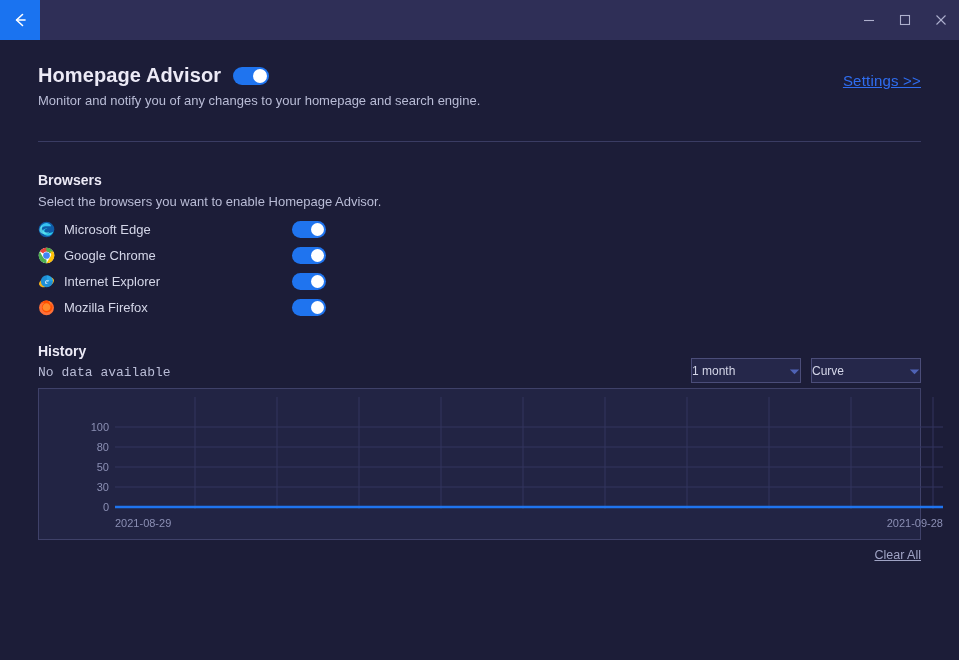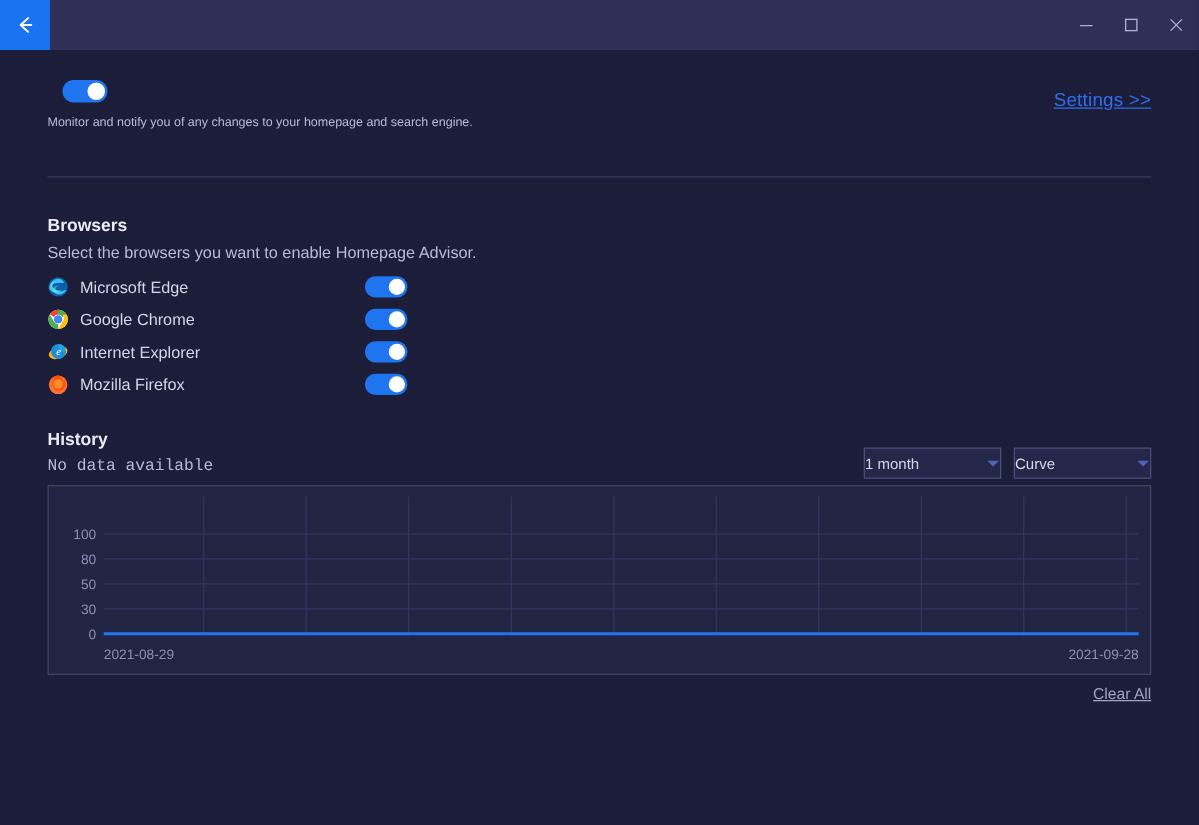--- a/index.html
+++ b/index.html
@@ -49,21 +49,21 @@
     letter-spacing: .1px;
   }
   .settings-link {
     position: absolute; right: 38px; top: 32px;
     font-size: 15px; font-weight: normal;
     color: #2f6df0; text-decoration: underline;
     cursor: pointer; letter-spacing: .2px;
   }
   .page-sub {
     position: absolute; left: 38px; top: 53px;
-    font-size: 10px; color: #b9bcd6;
+    font-size: 13px; color: #b9bcd6;
   }
 
   .divider {
     position: absolute; left: 38px; top: 101px;
     width: 883px; height: 1px;
     background: #3a3c63;
   }
 
   
   .toggle {
@@ -128,20 +128,21 @@
   }
   .dd-label { font-size: 12px; color: #d4d6e8; flex: 1; }
   .dd-arrow { display: block; }
 
   
   .chart-panel {
     position: absolute; left: 38px; top: 348px;
     width: 883px; height: 152px;
     background: #222444;
     border: 1px solid #3f4169;
+    padding-left: 32px;
   }
   .chart-svg { display: block; width: 881px; height: 150px; }
 
   .clear-link {
     position: absolute; right: 38px; top: 508px;
     font-size: 12.5px; color: #9fa3c4;
     text-decoration: underline; cursor: pointer;
   }
 </style>
 </head>
@@ -179,20 +180,21 @@
           <line x1="10.5" y1="1.5" x2="1.5" y2="10.5" stroke="#aeb0cd" stroke-width="1.1"></line>
         </svg>
       </span>
     </div>
   </div>
 </div>
 
 <div class="content">
 
   <div class="head-row">
+    <div class="page-title">Homepage Advisor</div>
     <div class="toggle title-toggle">
       <div class="knob"></div>
     </div>
   </div>
 
   <div class="settings-link">Settings &gt;&gt;</div>
 
   <div class="page-sub">Monitor and notify you of any changes to your homepage and search engine.</div>
 
   <div class="divider"></div>

